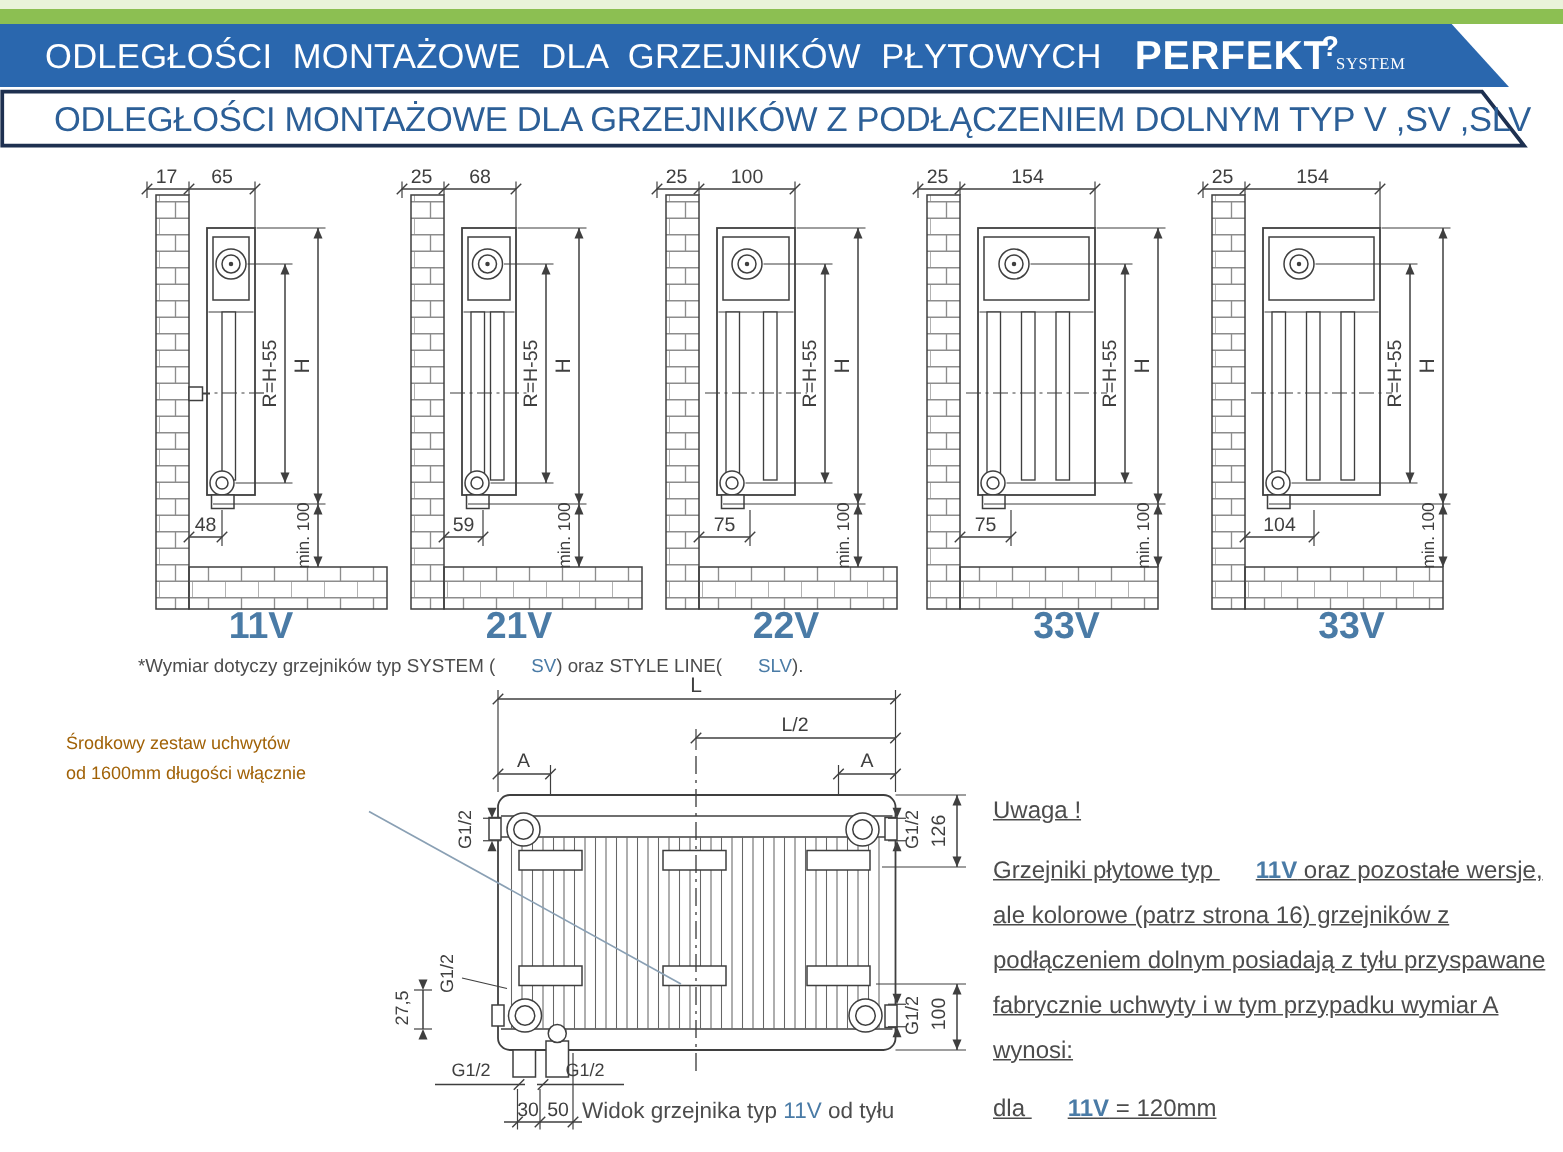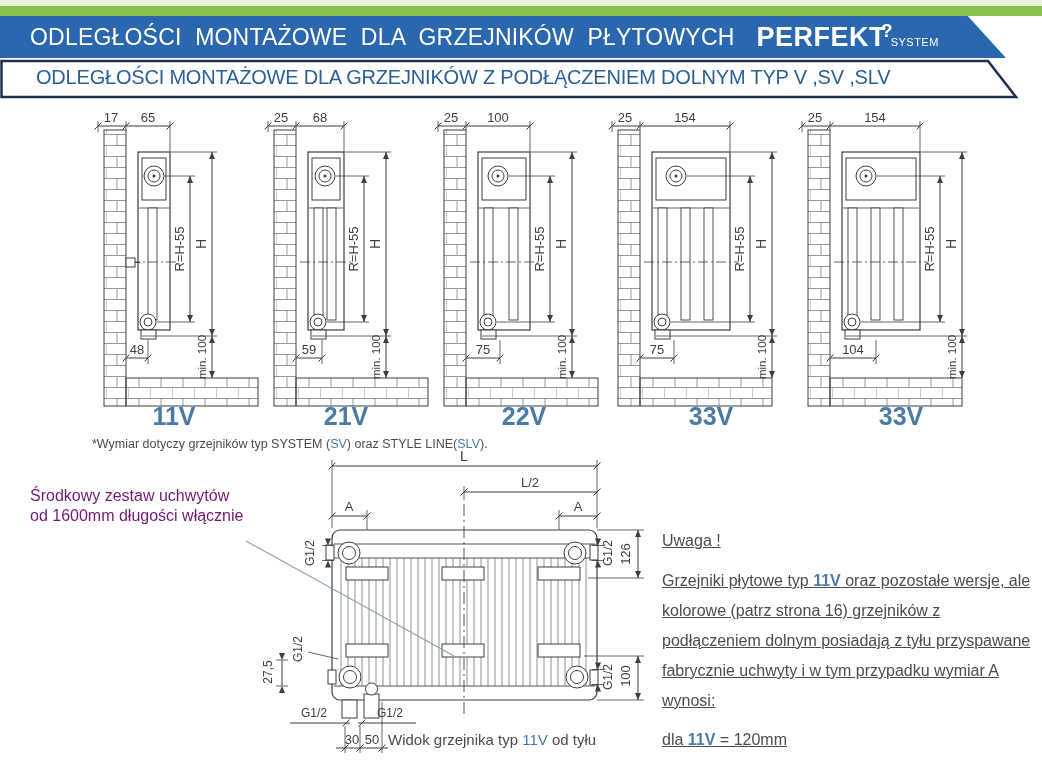--- a/index.html
+++ b/index.html
@@ -6,27 +6,27 @@
   body{width:1042px;height:768px;background:#fff;font-family:"Liberation Sans",sans-serif;overflow:hidden;}
   .page{position:relative;width:1042px;height:680px;background:#fff;}
   .strip-pale{position:absolute;left:0;top:0;width:1042px;height:6px;background:var(--green-pale);}
   .strip-green{position:absolute;left:0;top:6px;width:1042px;height:10px;background:var(--green);}
   .banner-blue{position:absolute;left:0;top:16px;width:1006px;height:42px;background:var(--banner);
     clip-path:polygon(0 0,96.2% 0,100% 100%,0 100%);display:flex;align-items:center;padding-left:30px;box-sizing:border-box;}
   .banner-title{color:#fff;font-size:23px;letter-spacing:.2px;word-spacing:7px;white-space:nowrap;}
   .logo{display:flex;align-items:baseline;margin-left:22px;color:#ffffff;}
   .logo-brand{font-weight:bold;font-size:27px;letter-spacing:.5px;}
   .logo-mark{font-weight:bold;font-size:19px;position:relative;top:-9px;margin-left:-5px;}
-  .logo-sub{font-size:11px;letter-spacing:.5px;margin-left:-2px;}
+  .logo-sub{font-size:11px;letter-spacing:.5px;margin-left:-2px;font-family:Liberation Serif, serif;}
   .subtitle-wrap{position:absolute;left:0;top:59px;width:1022px;height:40px;}
-  .subtitle-text{position:absolute;left:36px;top:66px;font-size:20px;color:var(--subtitle);white-space:nowrap;letter-spacing:-0.2px;}
+  .subtitle-text{position:absolute;left:36px;top:66px;font-size:23px;color:var(--subtitle);white-space:nowrap;letter-spacing:-0.2px;}
   .fig{position:absolute;top:112px;width:200px;height:318px;}
   .note{position:absolute;left:92px;top:437px;font-size:12.5px;color:#4c4c4c;}
-  .blue{color:var(--accent);}
-  .left-note{position:absolute;left:30px;top:486px;font-size:16px;line-height:19.5px;color:#701a75;}
+  .blue{color:var(--accent);margin-left:24px;}
+  .left-note{position:absolute;left:44px;top:486px;font-size:12px;line-height:19.5px;color:#a16207;}
   .backview{position:absolute;left:238px;top:446px;}
   .uwaga{position:absolute;left:662px;top:532px;width:378px;font-size:16px;color:#4c4c4c;text-decoration:underline;}
   .uwaga-title{margin-bottom:16px;}
   .uwaga p{margin:0;line-height:30px;}
   .uwaga .rule{margin-top:9px;}
   .b{font-weight:bold;}
 </style>
 </head>
 <body>
 

